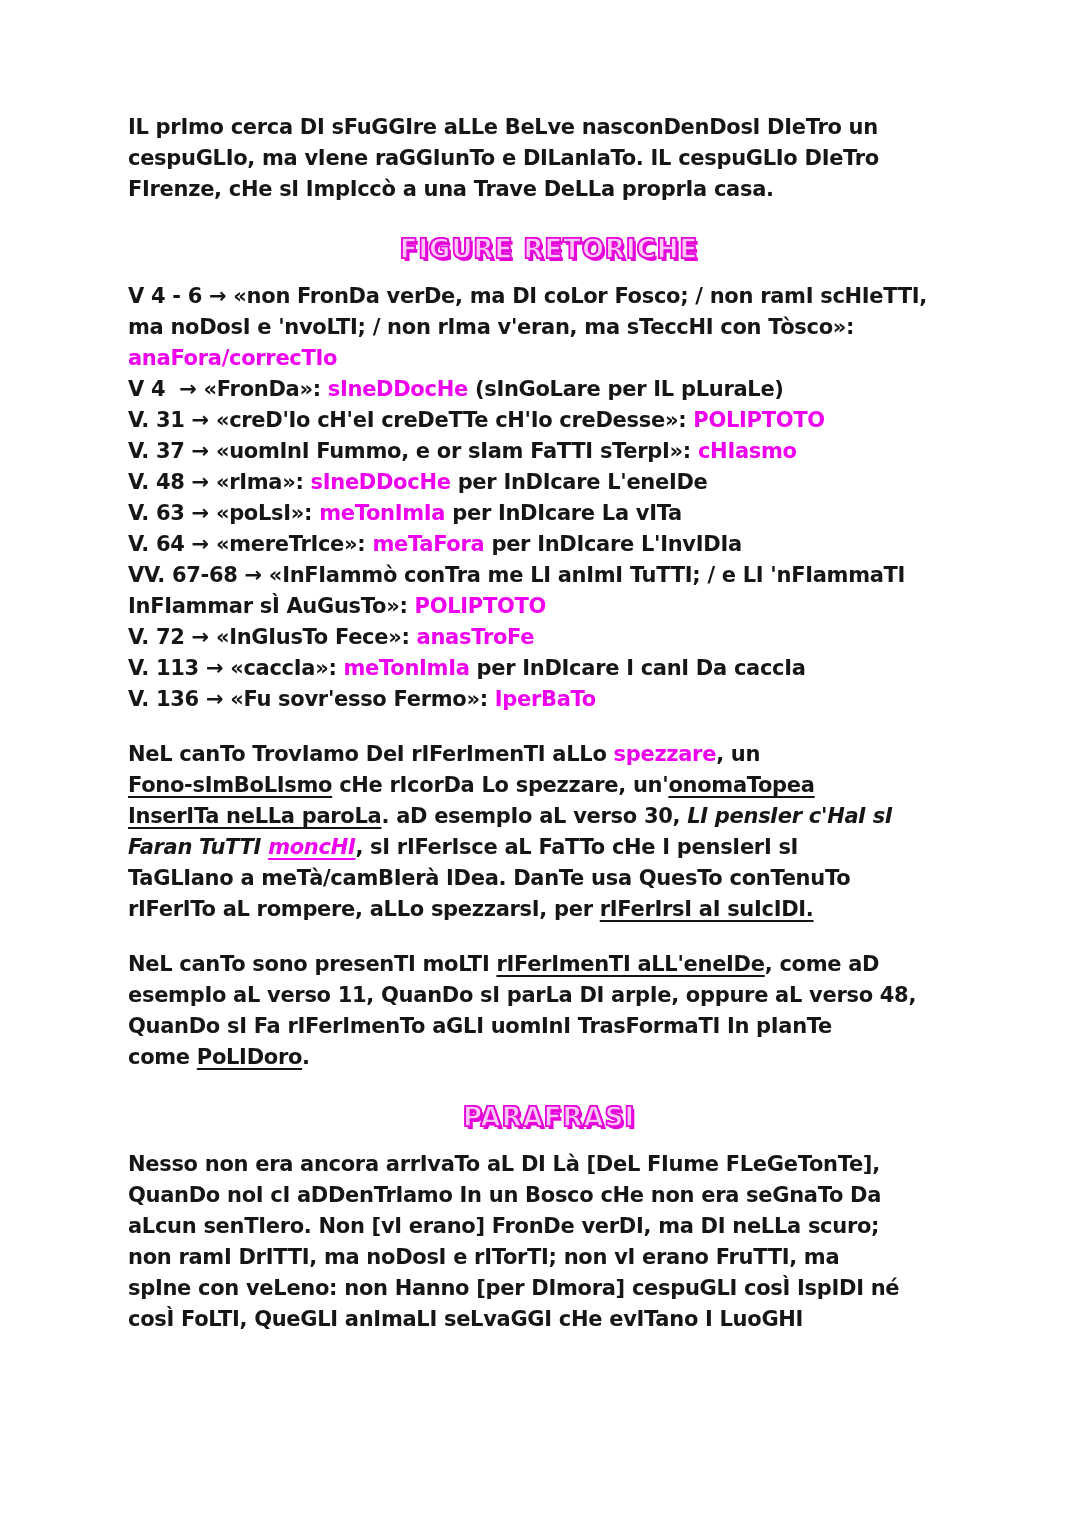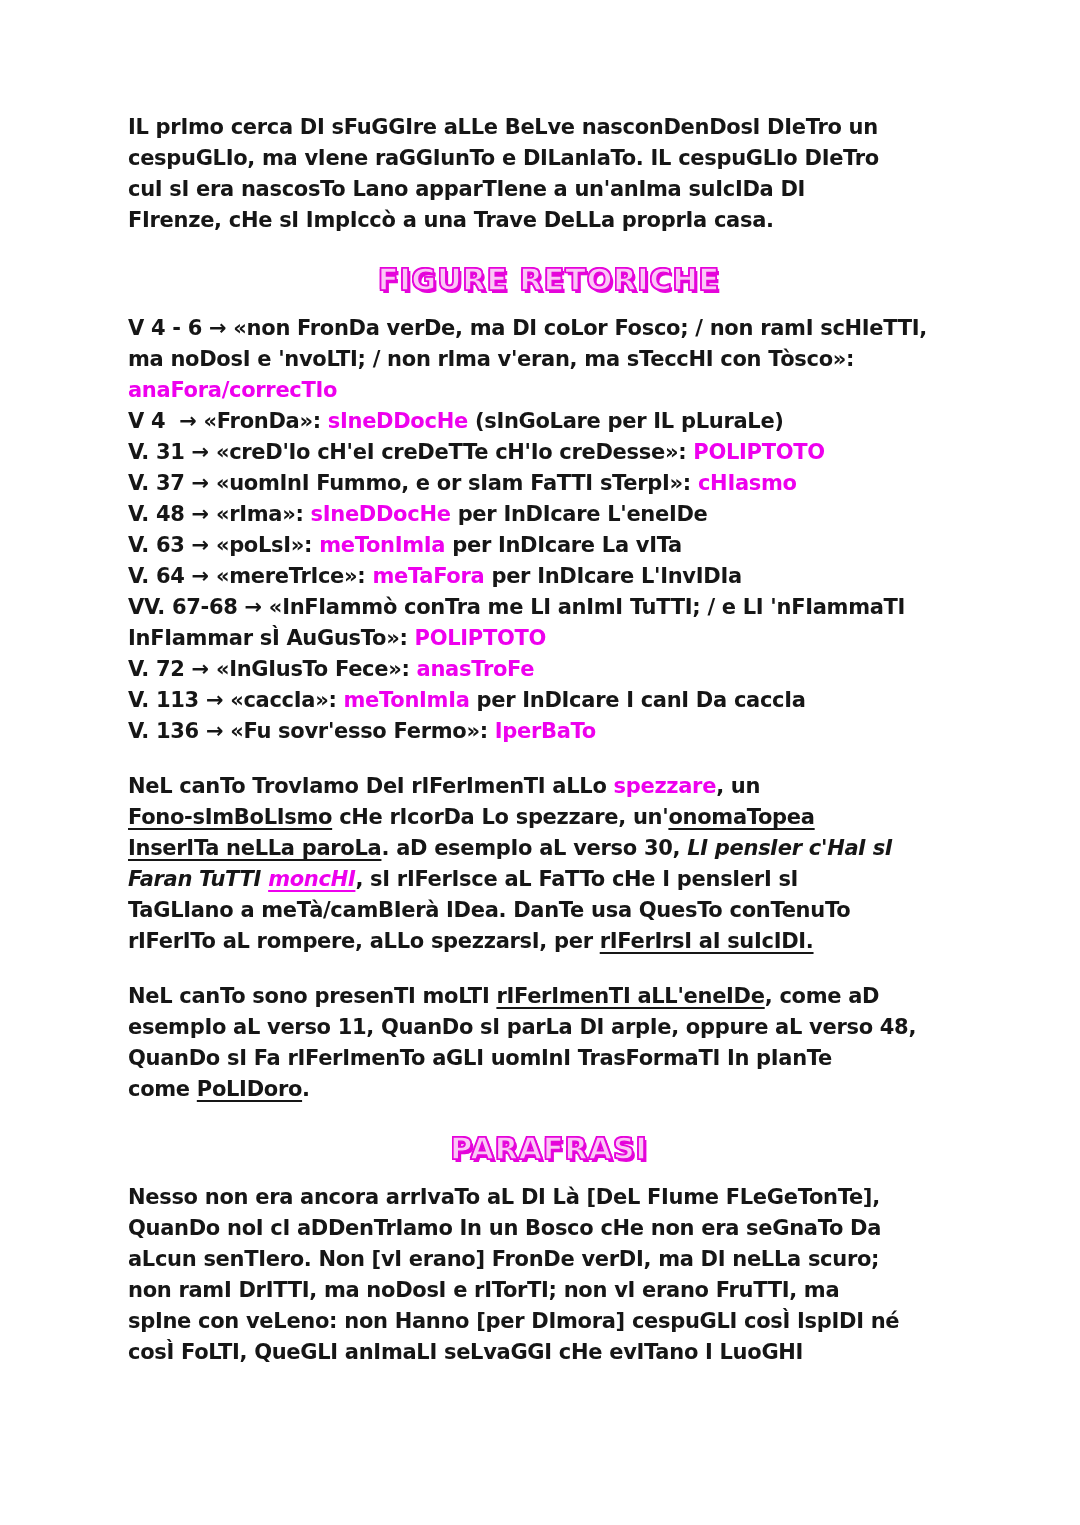--- a/index.html
+++ b/index.html
@@ -16,40 +16,39 @@
     color:#161616;
     overflow:hidden;
   }
   .para{margin:0 0 24px 0;}
   .line{white-space:pre;}
   .m{color:#ee00ee;}
   .u{text-decoration:underline;text-decoration-thickness:2px;text-underline-offset:4px;}
   .i{font-style:italic;}
   .heading-wrap{text-align:center;margin:2px 0 10px 0;line-height:40px;}
   .heading{
-    font-size:30px;
+    font-size:26px;
     letter-spacing:1px;
     color:#fbc7f6;
     -webkit-text-stroke:1.3px #e504da;
     text-shadow:
       2.5px 2.5px 0 #e504da,
       1px 1px 0 #e504da,
       -1px -1px 0 #e504da,
       1px -1px 0 #e504da,
       -1px 1px 0 #e504da;
   }
 </style>
 </head>
 <body>
 
 <main class="page">
     <div class="para">
       <div class="line"><span class="hand">IL prImo cerca DI sFuGGIre aLLe BeLve nasconDenDosI DIeTro un</span></div>
       <div class="line"><span class="hand">cespuGLIo, ma vIene raGGIunTo e DILanIaTo. IL cespuGLIo DIeTro</span></div>
-      <div class="line"><span class="hand">cuI sI era nascosTo Lano apparTIene a un'anIma suIcIDa DI</span></div>
       <div class="line"><span class="hand">FIrenze, cHe sI ImpIccò a una Trave DeLLa proprIa casa.</span></div>
     </div>
     <div class="heading-wrap"><span class="heading hand">FIGURE RETORICHE</span></div>
     <div class="para">
       <div class="line"><span class="hand">V 4 - 6 → «non FronDa verDe, ma DI coLor Fosco; / non ramI scHIeTTI,</span></div>
       <div class="line"><span class="hand">ma noDosI e 'nvoLTI; / non rIma v'eran, ma sTeccHI con Tòsco»:</span></div>
       <div class="line"><span class="hand m">anaFora/correcTIo</span></div>
       <div class="line"><span class="hand">V 4  → «FronDa»: </span><span class="hand m">sIneDDocHe</span><span class="hand"> (sInGoLare per IL pLuraLe)</span></div>
       <div class="line"><span class="hand">V. 31 → «creD'Io cH'eI creDeTTe cH'Io creDesse»: </span><span class="hand m">POLIPTOTO</span></div>
       <div class="line"><span class="hand">V. 37 → «uomInI Fummo, e or sIam FaTTI sTerpI»: </span><span class="hand m">cHIasmo</span></div>

